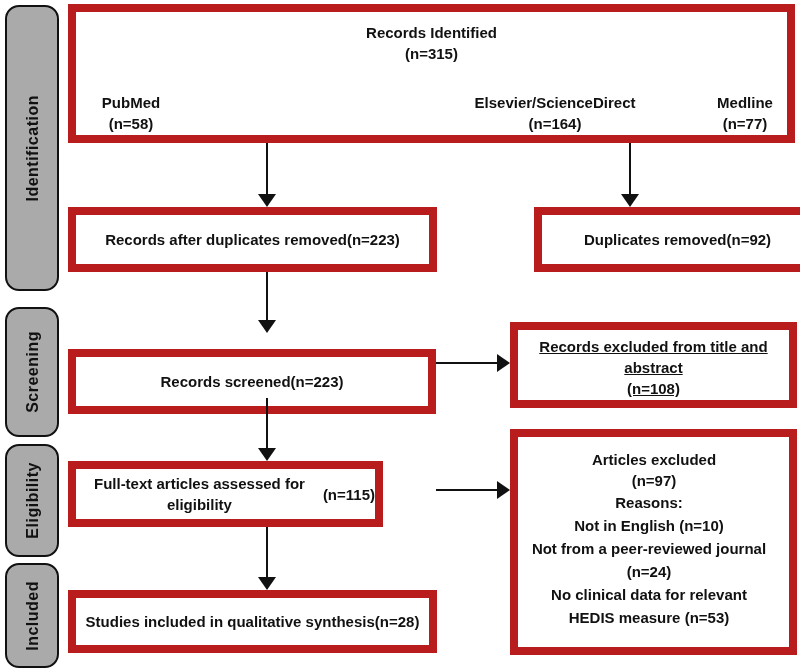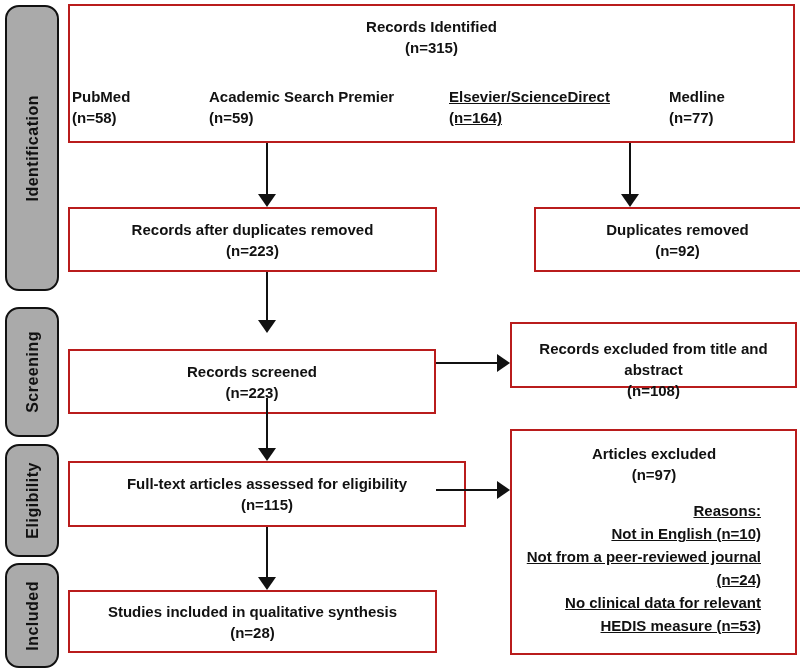--- a/index.html
+++ b/index.html
@@ -42,54 +42,52 @@
   }
   .stage-identification { top: 5px;   height: 286px; }
   .stage-screening      { top: 307px; height: 130px; }
   .stage-eligibility    { top: 444px; height: 113px; }
   .stage-included       { top: 563px; height: 105px; }
 
   
   .box {
     position: absolute;
     background: #ffffff;
-    border: 2px solid #b91c1c;
+    border: 8px solid #b91c1c;
     text-align: center;
   }
   .box-identification { left: 68px; top: 4px;   width: 727px; height: 139px; }
   .box-after-dup      { left: 68px; top: 207px; width: 369px; height: 65px; }
   .box-dup-removed    { left: 534px; top: 207px; width: 287px; height: 65px; }
   .box-screened       { left: 68px; top: 333px; width: 368px; height: 65px; margin-top: 16px; }
-  .box-excl-title     { left: 510px; top: 322px; width: 287px; height: 66px; padding: 14px 18px 0; }
-  .box-fulltext       { left: 68px; top: 461px; width: 398px; height: 66px; }
+  .box-excl-title     { left: 510px; top: 322px; width: 287px; height: 86px; padding: 6px 18px 0; text-decoration: underline; }
+  .box-fulltext       { left: 68px; top: 461px; width: 315px; height: 66px; }
   .box-art-excl       { left: 510px; top: 429px; width: 287px; height: 226px; padding: 12px 12px 0 13px; }
   .box-included       { left: 68px; top: 590px; width: 369px; height: 63px; }
 
   .box-center-2line {
     display: flex;
-    flex-direction: column;
+    flex-direction: row;
     align-items: center;
     justify-content: center;
   }
 
   .box-identification .head { padding-top: 10px; }
 
   .sources { position: absolute; left: 2px; top: 80px; width: 723px; height: 50px; }
-  .source { position: absolute; top: 0; text-align: left; }
+  .source { position: absolute; top: 0; text-align: center; }
   .source-0 { left: 0px;   width: 106px; }
   .source-1 { left: 137px; width: 200px; }
-  .source-2 { left: 377px; width: 200px; text-decoration: underline; }
+  .source-2 { left: 377px; width: 200px; }
   .source-3 { left: 597px; width: 140px; }
 
   .reasons {
-    margin-top: 14px;
-    text-align: right;
+    text-align: center;
     width: 236px;
     line-height: 23px;
-    text-decoration: underline;
   }
 
   
   .vline { position: absolute; width: 2px; background: #111111; }
   .hline { position: absolute; height: 2px; background: #111111; }
   .ah-down {
     position: absolute; width: 0; height: 0;
     border-left: 9px solid transparent;
     border-right: 9px solid transparent;
     border-top: 13px solid #111111;
@@ -122,24 +120,20 @@
   <div class="box box-identification">
     <div class="head">
       <div>Records Identified</div>
       <div>(n=315)</div>
     </div>
     <div class="sources">
       <div class="source source-0">
         <div>PubMed</div>
         <div>(n=58)</div>
       </div>
-      <div class="source source-1">
-        <div>Academic Search Premier</div>
-        <div>(n=59)</div>
-      </div>
       <div class="source source-2">
         <div>Elsevier/ScienceDirect</div>
         <div>(n=164)</div>
       </div>
       <div class="source source-3">
         <div>Medline</div>
         <div>(n=77)</div>
       </div>
     </div>
   </div>

